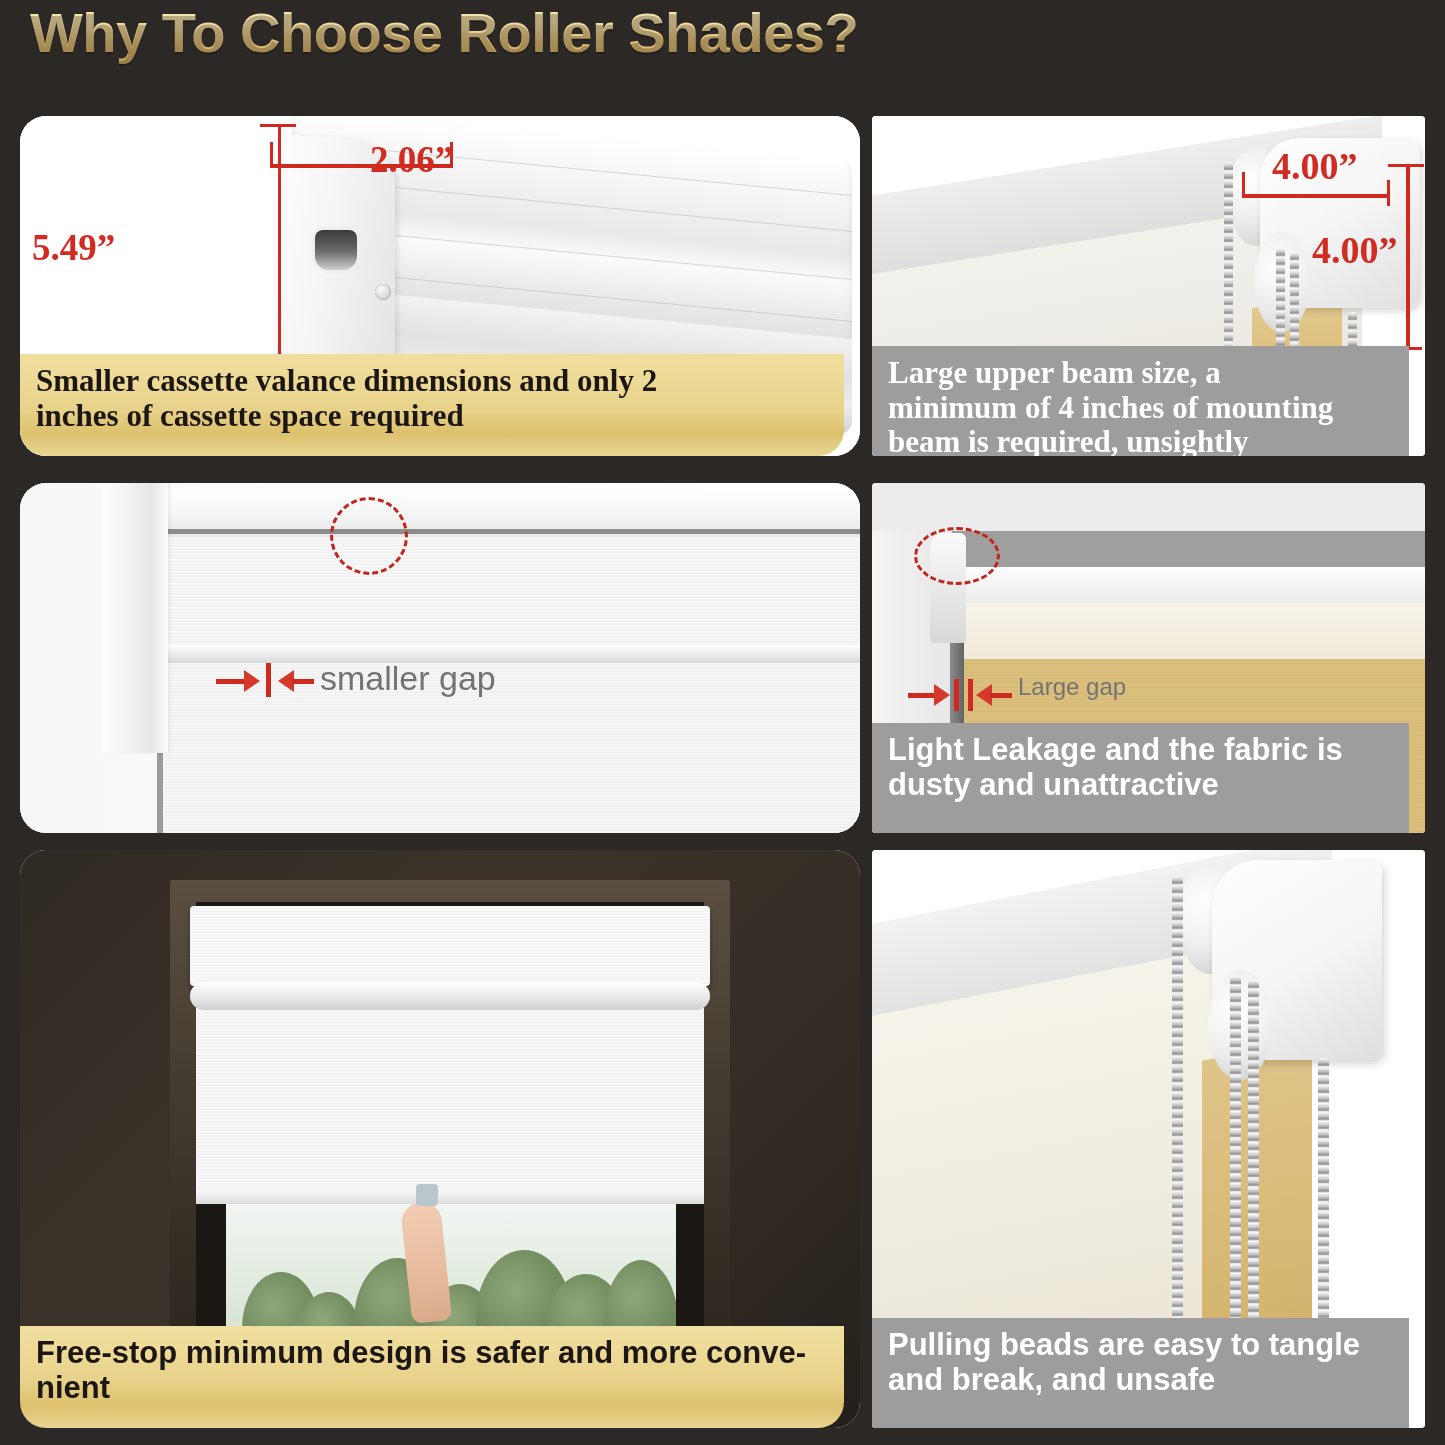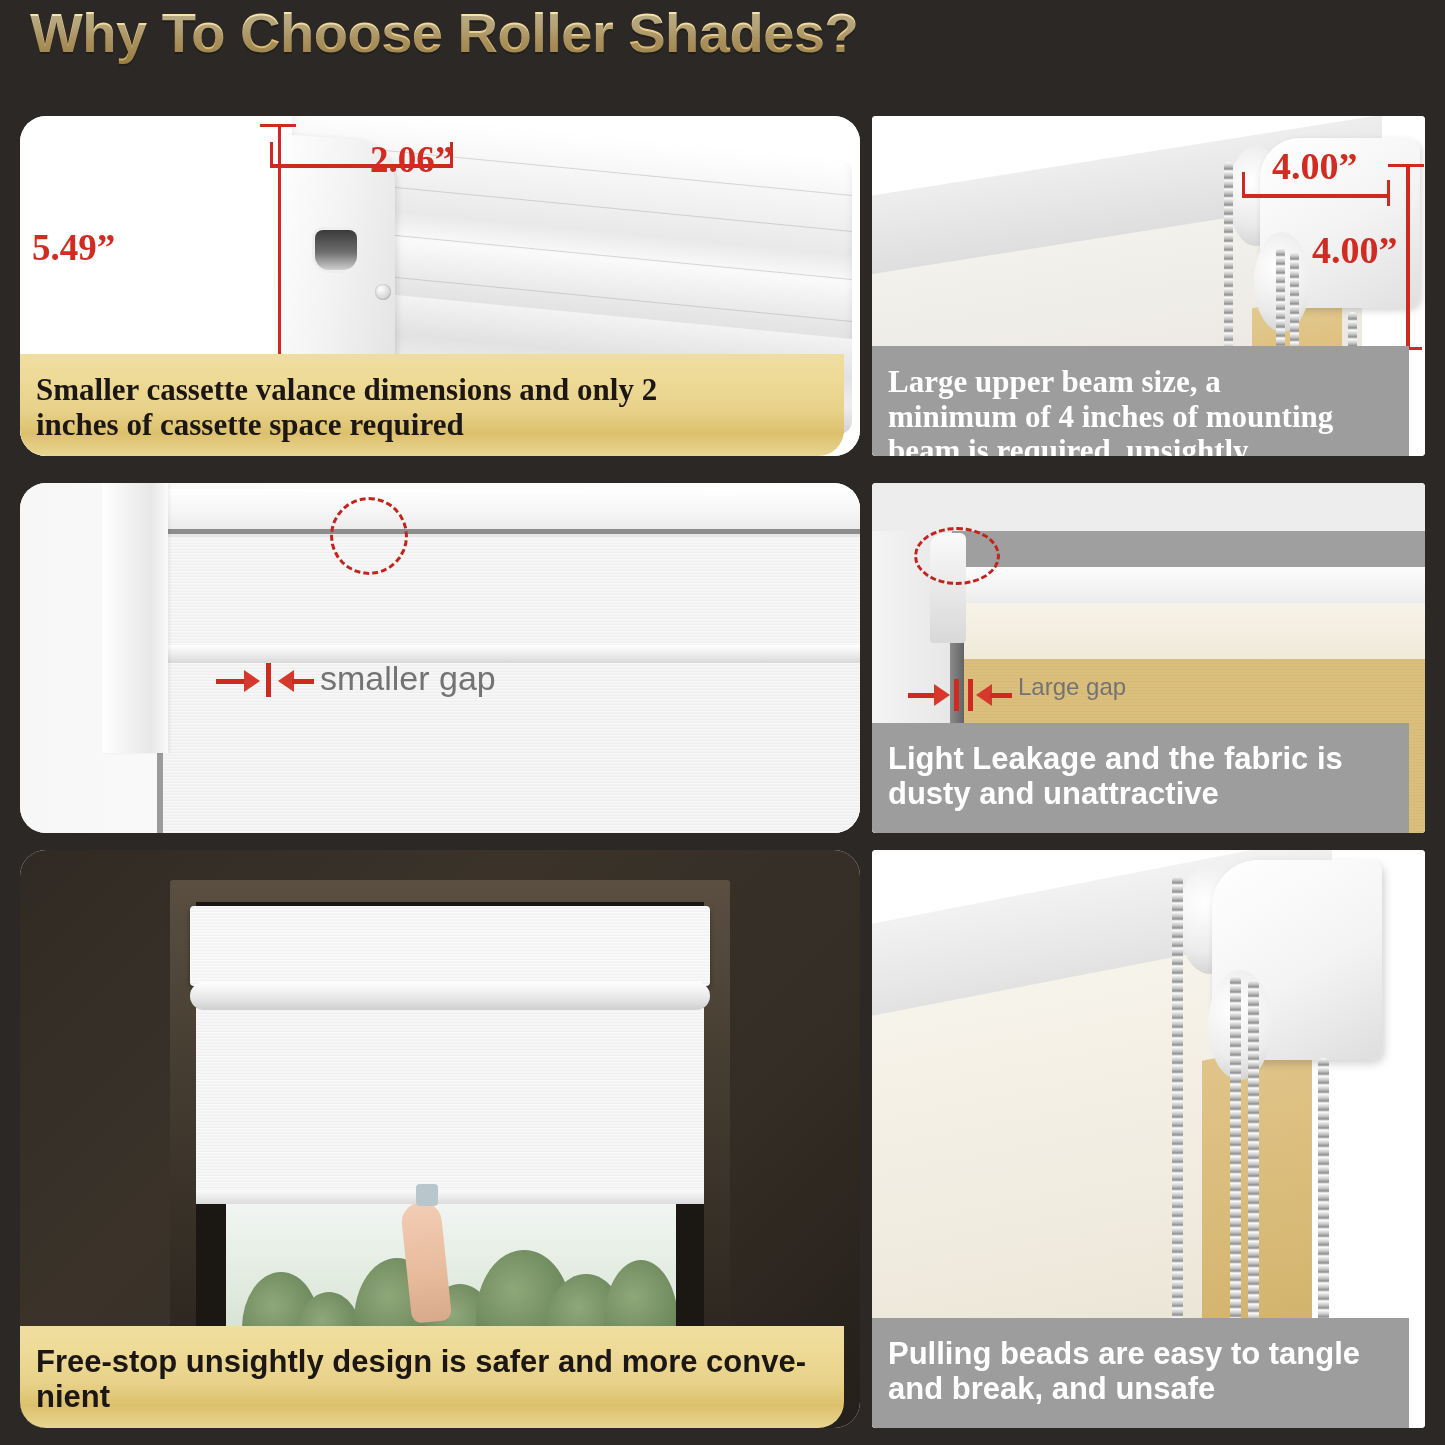--- a/index.html
+++ b/index.html
@@ -34,21 +34,21 @@
   .r1{top:8px;height:340px;font-family:Liberation Serif, serif;}
   .r2{top:375px;height:350px;}
   .r3{top:742px;height:578px;}
 
   .art{position:absolute;left:0;top:0;right:0;bottom:0;overflow:hidden;}
 
   
   .cap{
     position:absolute;left:0;right:16px;bottom:0;
     box-sizing:border-box;
-    padding:19px 16px 8px 16px;
+    padding:10px 16px 8px 16px;
     font-weight:bold;
     line-height:1.12;
   }
   .cap.gold{
     background:linear-gradient(180deg,#efdea0 0%,#eedb98 22%,#e8d28a 55%,#dcc06c 78%,#e9d694 100%);
     color:#1c1714;
     font-size:31px;
     border-bottom-left-radius:26px;border-bottom-right-radius:26px;
   }
   .cap.grey{
@@ -396,21 +396,21 @@
         <div class="tree" style="left:378px;width:74px;height:124px;"></div>
       </div>
       <div class="p5-hand"></div>
       <div class="p5-shade"></div>
       <div class="p5-hem"></div>
       <div class="p5-tab"></div>
       <div class="p5-valance"></div>
       <div class="p5-rail"></div>
     </div>
     <div class="cap gold tall">
-      <span class="line">Free-stop unsightly design is safer and more conve-</span>
+      <span class="line">Free-stop minimum design is safer and more conve-</span>
       <span class="line">nient</span>
     </div>
   </div>
 
   <div class="panel right r3">
     <div class="art">
       <div class="p6-bg"></div>
       <div class="p6-top"></div>
       <div class="p6-body"></div>
       <div class="p6-tan"></div>

